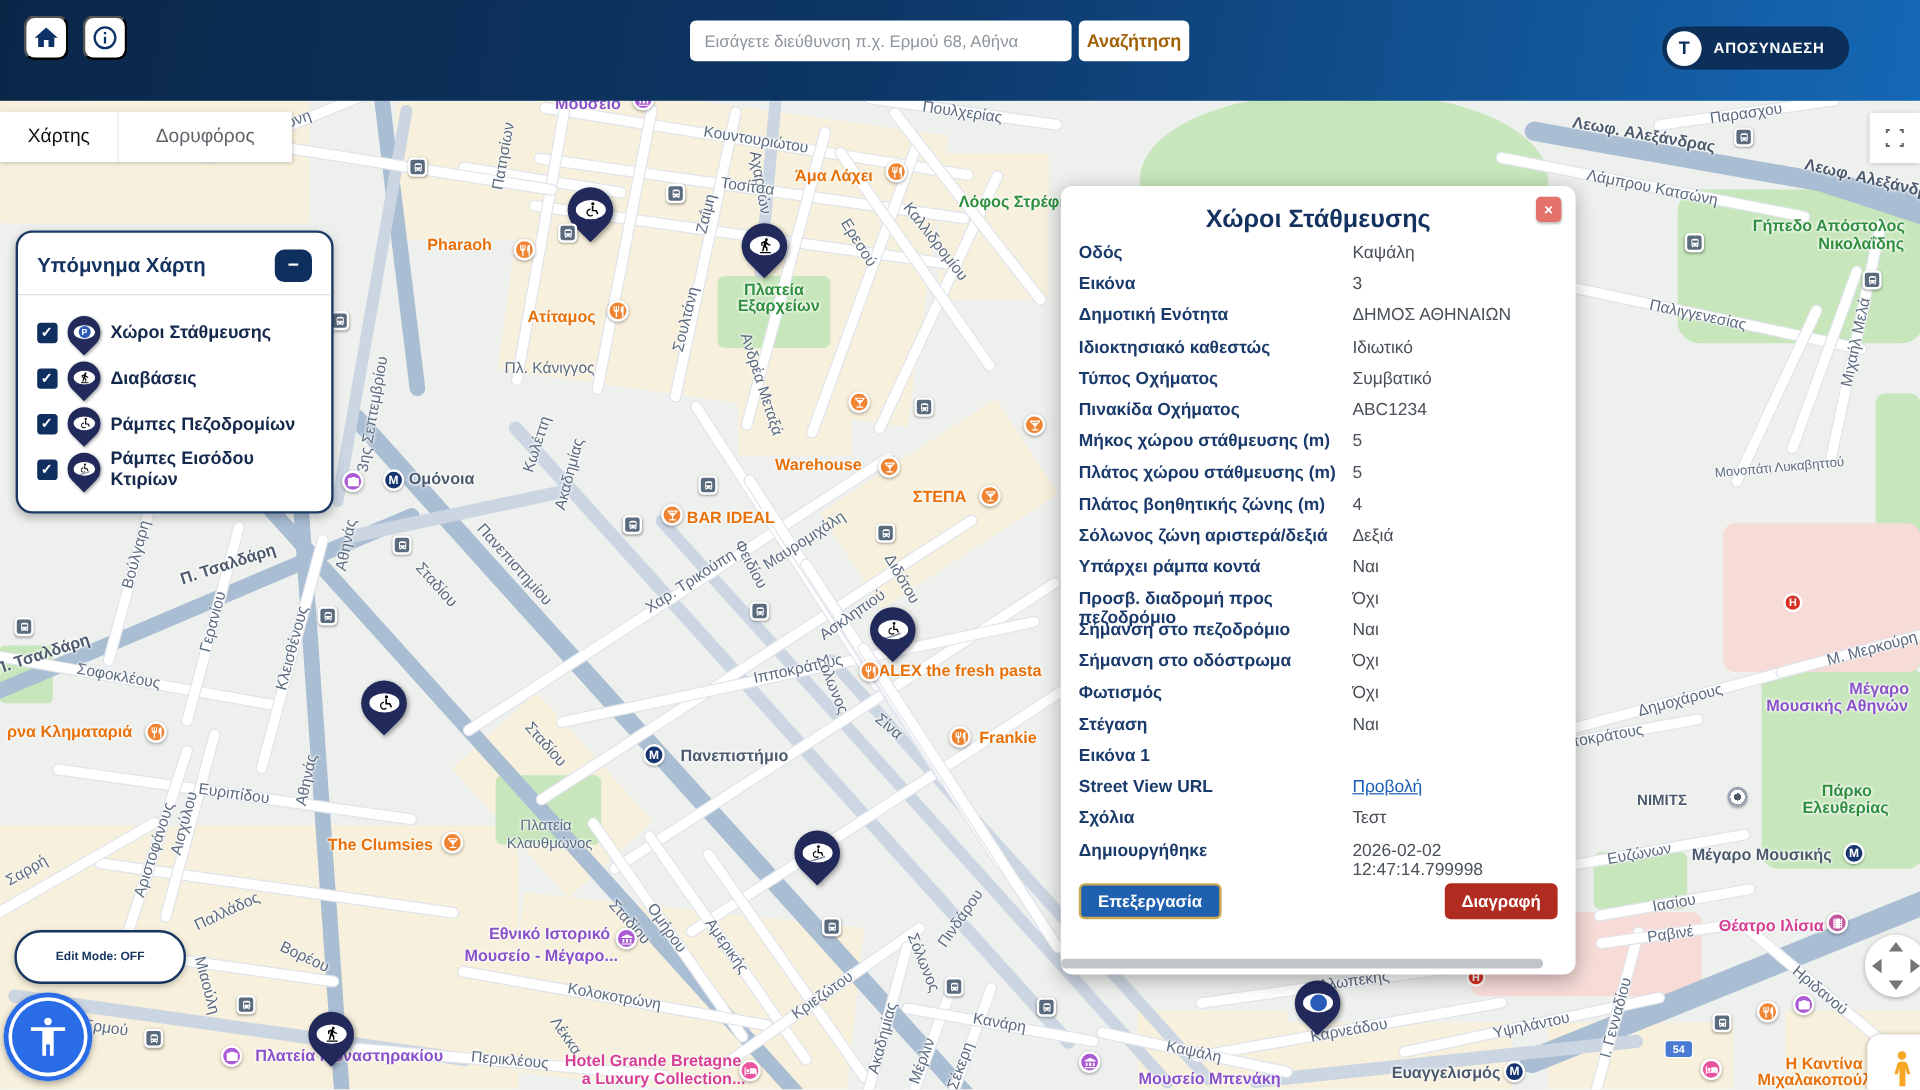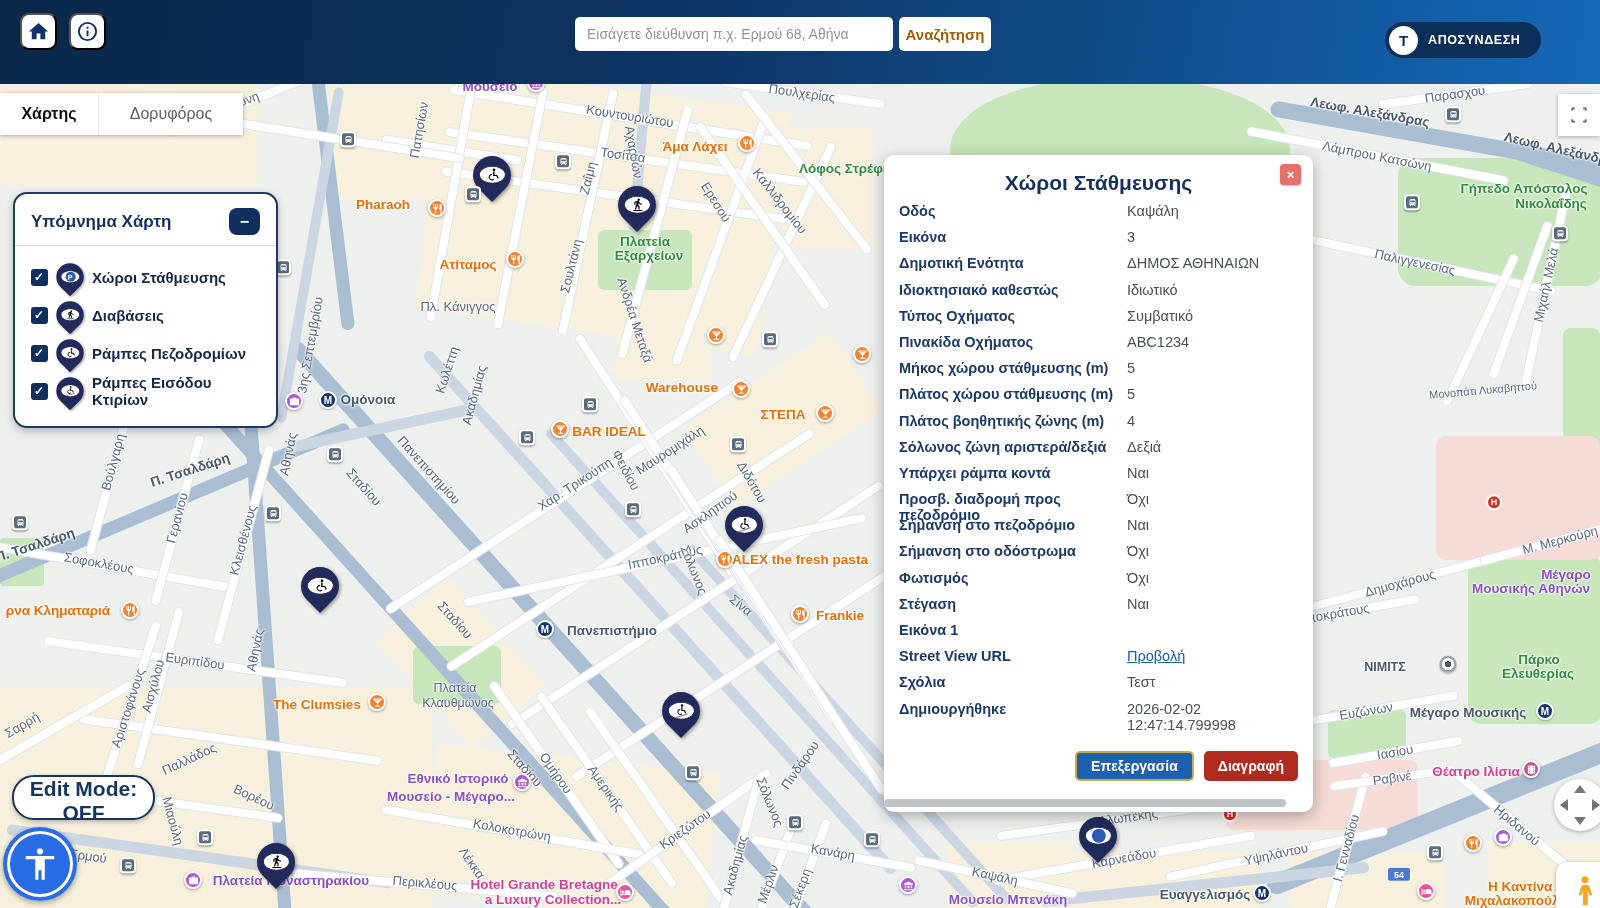--- a/index.html
+++ b/index.html
@@ -84,21 +84,21 @@
     background:radial-gradient(circle,#4f5a67 0 3px,#fff 3px 6px,#98a4b0 6px); box-shadow:0 1px 2px rgba(0,0,0,.3); }
   .mk[data-t="shield"] .shield { display:flex; width:24px; height:15px; background:#4a7bd4;
     border:1px solid #fff; border-radius:3px; color:#fff; font-size:9px; font-weight:bold;
     align-items:center; justify-content:center; }
 
   
   #maptype { position:absolute; left:0; top:93px; z-index:10; display:flex;
     box-shadow:0 1px 4px rgba(0,0,0,.3); }
   .mt-tab { height:42px; background:#fff; display:flex; align-items:center; justify-content:center;
     font-size:16px; cursor:pointer; padding:0 22px; }
-  #mt-map { font-weight:bold; color:#111; width:98px; }
+  #mt-map { font-weight:normal; color:#111; width:98px; }
   #mt-sat { color:#5f6368; width:145px; border-left:1px solid #e8e8e8; }
 
   
   #fullscreen-btn { position:absolute; left:1558px; top:94px; width:42px; height:42px;
     background:#fff; z-index:10; display:flex; align-items:center; justify-content:center;
     cursor:pointer; box-shadow:0 1px 4px rgba(0,0,0,.3); }
   #fullscreen-btn svg { width:20px; height:20px; fill:#666; }
 
   
   #legend { position:absolute; left:13px; top:192px; width:265px; height:236px; z-index:20;
@@ -120,31 +120,31 @@
   #popup { position:absolute; left:884px; top:155px; width:429px; height:657px; z-index:30;
     background:#fff; border-radius:10px; box-shadow:0 4px 16px rgba(0,0,0,.3); padding:16px 15px 0; }
   #popup-close { position:absolute; right:12px; top:9px; width:21px; height:21px;
     background:#e4726b; border:none; border-radius:4px; color:#fff; font-size:13px; font-weight:bold;
     cursor:pointer; line-height:1; box-shadow:0 1px 2px rgba(0,0,0,.25); }
   #popup-title { text-align:center; font-size:21px; font-weight:bold; color:#14325f; margin-bottom:8px; }
   .prow { display:flex; align-items:baseline; height:26.2px; }
   .pl { width:228px; flex:none; font-size:14.5px; font-weight:bold; color:#1a3a6b; }
   .pv { font-size:14.5px; color:#4a5058; }
   .prow[data-link] .pv { color:#1a5db4; text-decoration:underline; cursor:pointer; }
-  #popup-actions { display:flex; justify-content:flex-end; gap:10px; margin-top:24px; }
+  #popup-actions { display:flex; justify-content:space-between; gap:10px; margin-top:9px; }
   #edit-btn { background:#1f61ae; border:2px solid #caa94f; color:#fff; font-weight:bold;
     font-size:14px; border-radius:5px; padding:5px 14px; cursor:pointer; font-family:"Liberation Sans",sans-serif; }
   #delete-btn { background:#b02b20; border:none; color:#fff; font-weight:bold; font-size:14px;
     border-radius:5px; padding:7px 14px; cursor:pointer; font-family:"Liberation Sans",sans-serif; }
   #popup-scrollbar { position:absolute; left:0; bottom:5px; height:8px; width:402px;
     background:#c1c4c8; border-radius:4px; cursor:pointer; }
 
   
   #edit-mode-btn { position:absolute; left:12px; top:775px; width:143px; height:45px; z-index:25;
-    background:#fff; border:2.5px solid #15345f; border-radius:22px; font-weight:bold; font-size:21px;
+    background:#fff; border:2.5px solid #15345f; border-radius:22px; font-weight:bold; font-size:10px;
     color:#15345f; cursor:pointer; box-shadow:0 2px 5px rgba(0,0,0,.25); font-family:"Liberation Sans",sans-serif; }
   #a11y-btn { position:absolute; left:3px; top:827px; width:74px; height:74px; z-index:40;
     border-radius:50%; background:#2a6ce6; border:none; cursor:pointer;
     box-shadow:inset 0 0 0 4px #2a6ce6, inset 0 0 0 7px #fff, 0 2px 6px rgba(0,0,0,.35);
     display:flex; align-items:center; justify-content:center; }
   #a11y-btn svg { width:38px; height:38px; fill:#fff; }
 
   
   #pan-control { position:absolute; left:1554px; top:779px; width:52px; height:52px; z-index:12;
     background:#fff; border-radius:50%; box-shadow:0 1px 4px rgba(0,0,0,.3); cursor:pointer; }

